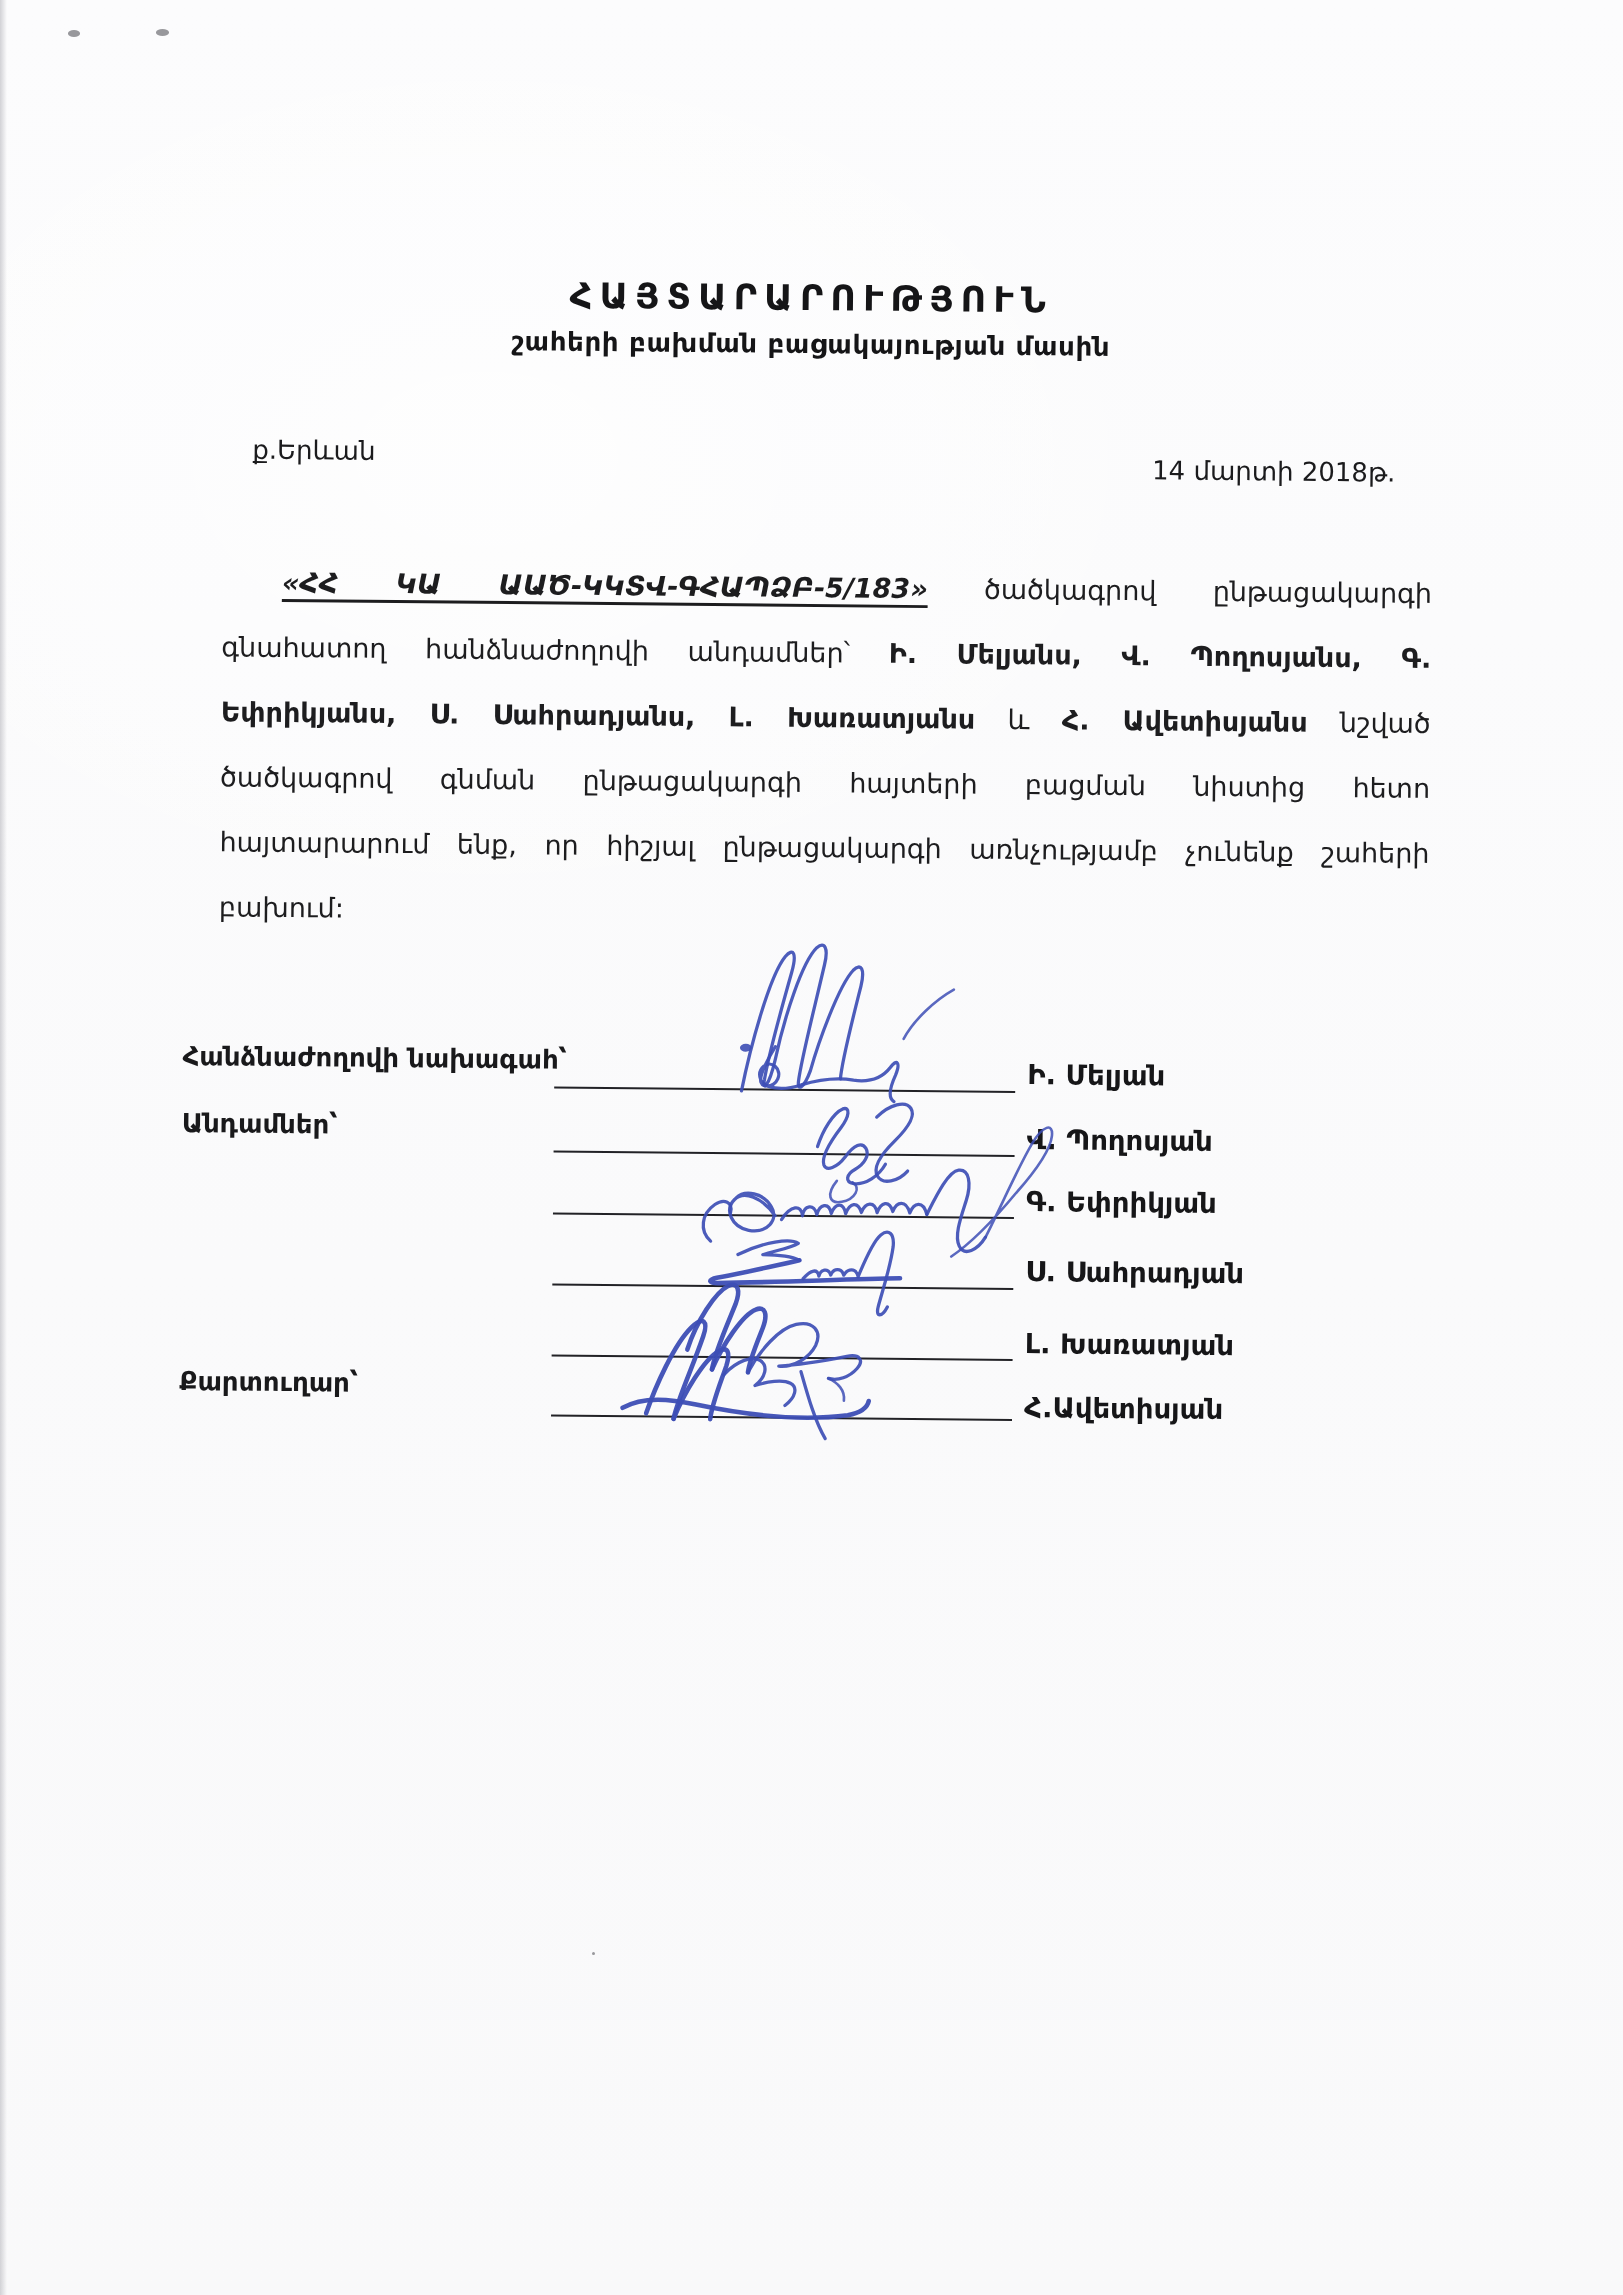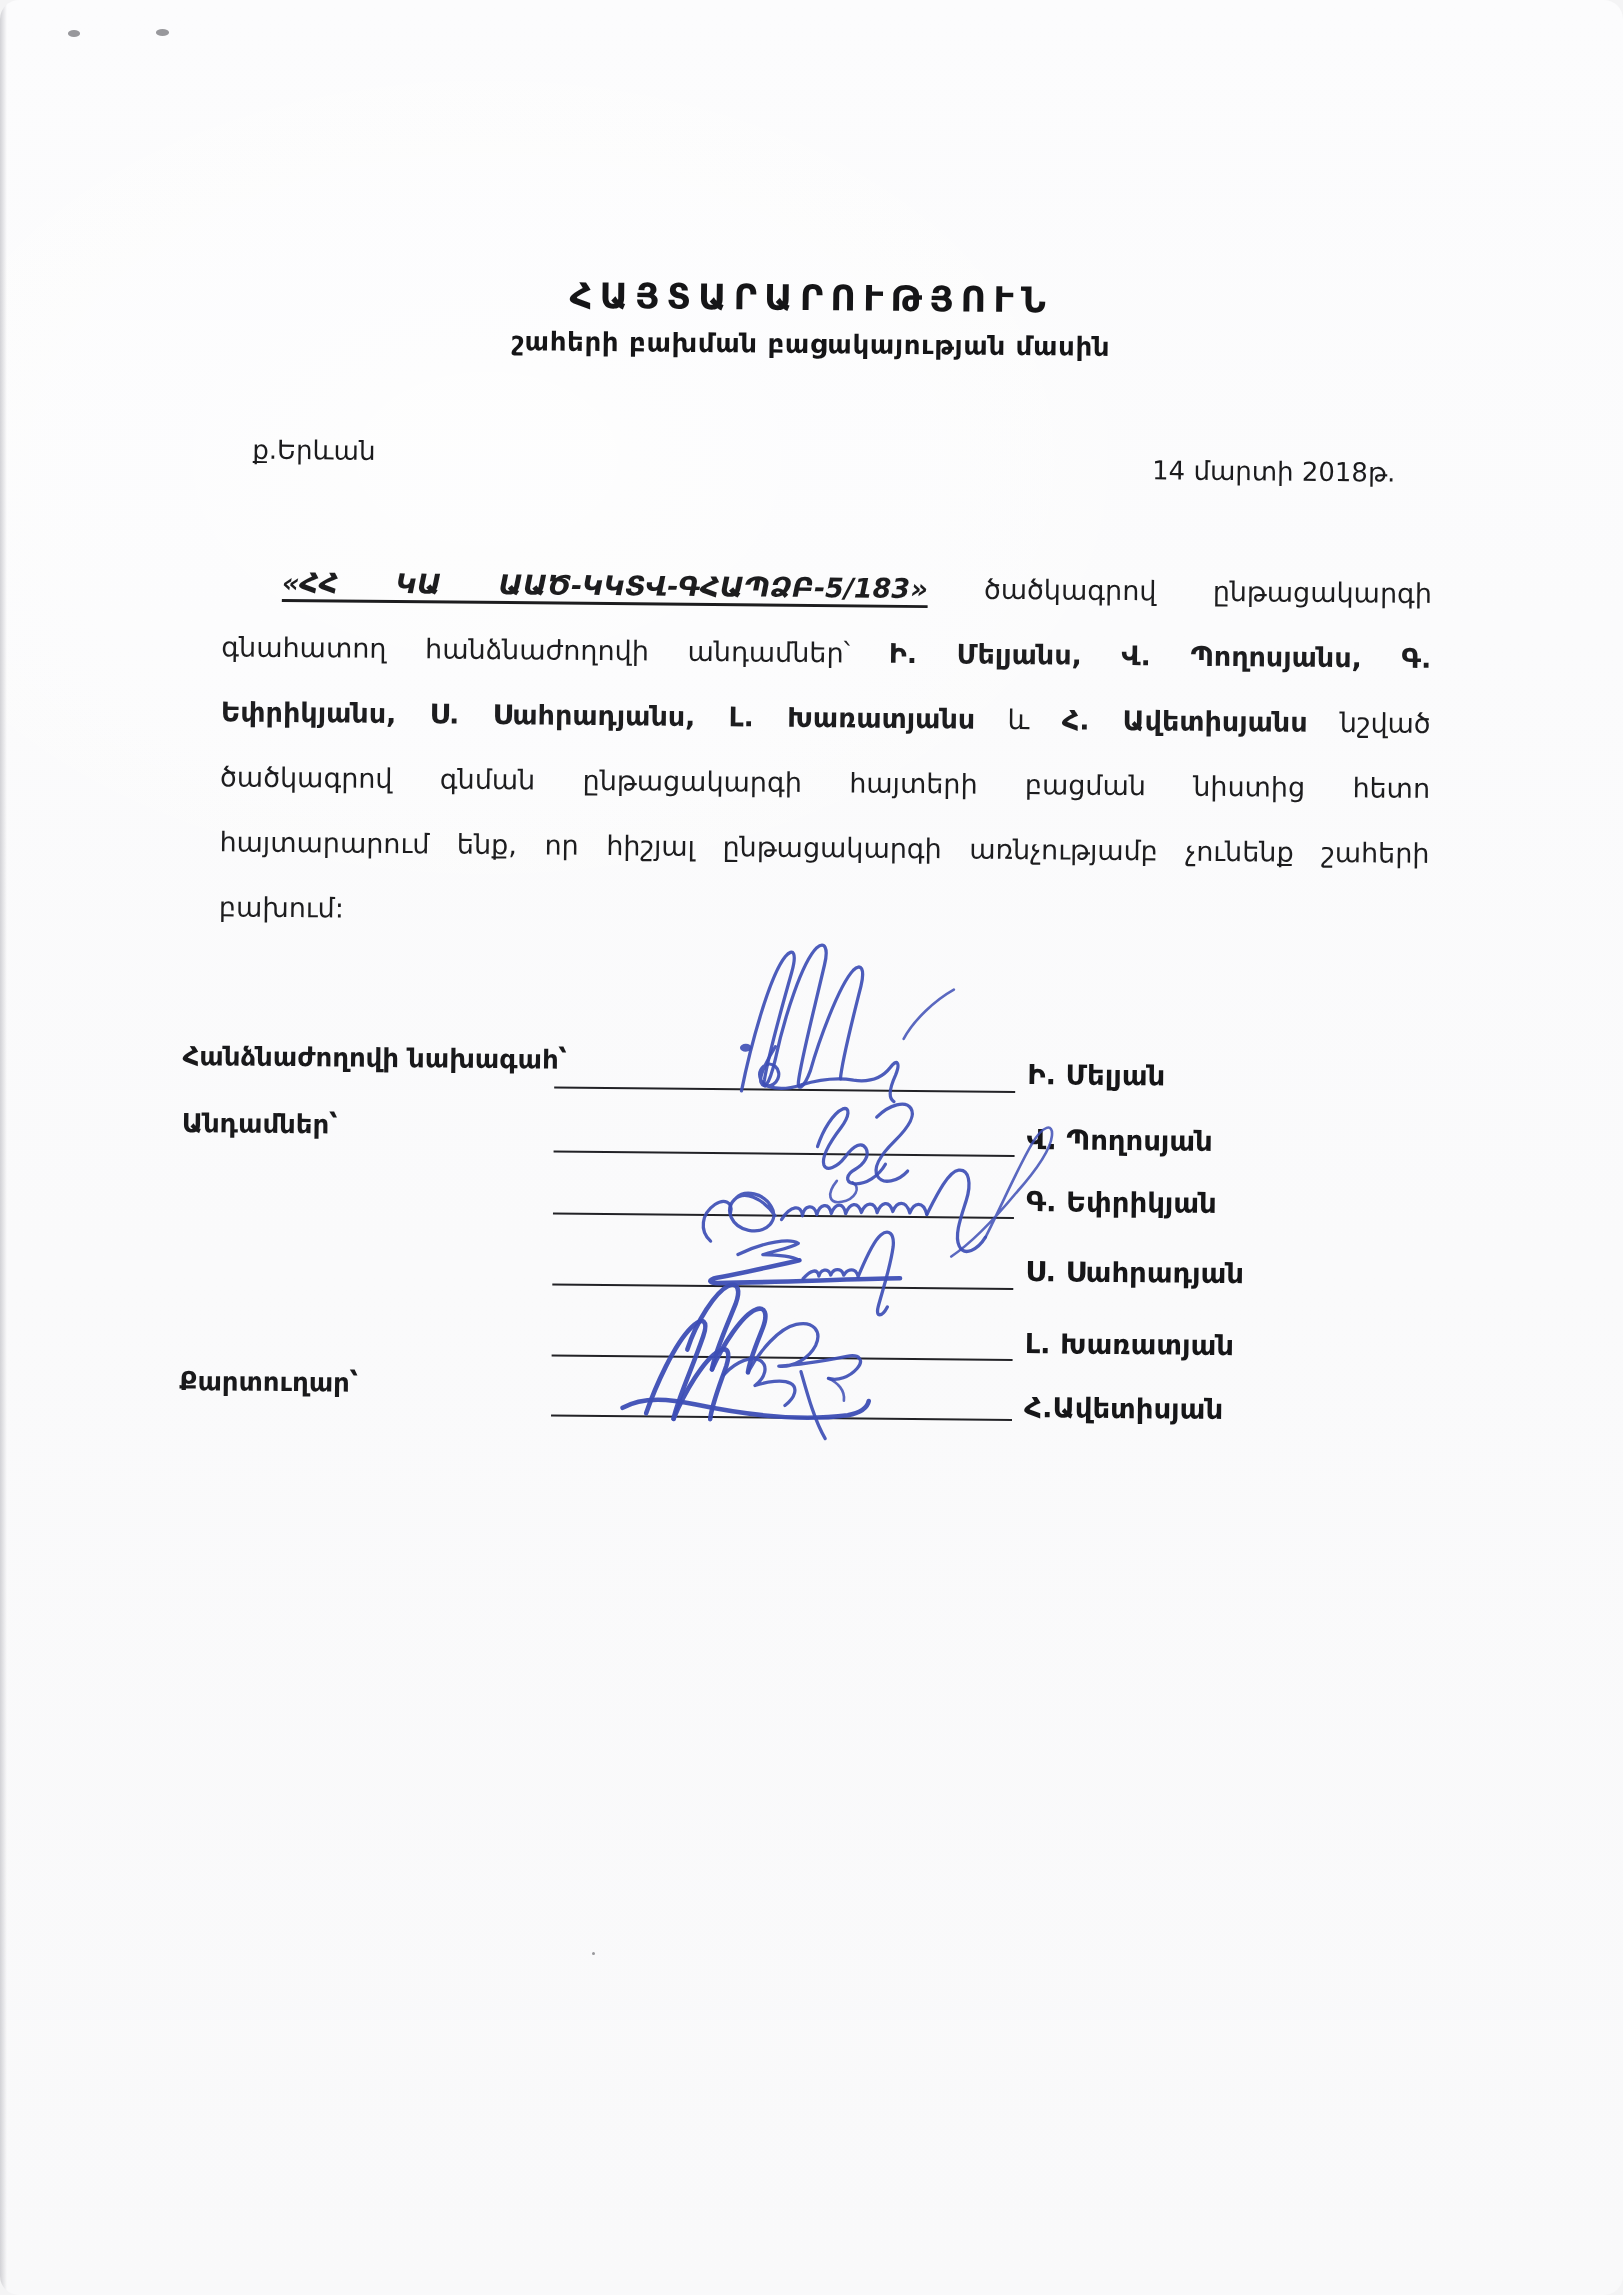--- a/index.html
+++ b/index.html
@@ -10,21 +10,20 @@
     color:#1b1b1d;
     overflow:hidden;
   }
   .sheet{
     position:relative;
     width:1623px;height:2295px;
     background:
       radial-gradient(785px 524px at 30% 20%, rgba(255,255,255,.6), rgba(255,255,255,0)),
       linear-gradient(180deg,#fcfcfd 0%, #fafafb 55%, #f9f9fa 100%);
     overflow:hidden;
-    border-radius:19px;
   }
   .edge-shadow{
     position:absolute;left:0;top:0;width:6.5px;height:100%;
     background:linear-gradient(90deg,#d2d2d6,rgba(255,255,255,0));
   }
   .speck{position:absolute;border-radius:50%;background:#98989c;filter:blur(0.7px);}
   .tilt{
     position:absolute;left:0;top:0;width:1623px;height:2295px;
     transform:rotate(0.55deg);
     transform-origin:812px 275px;

